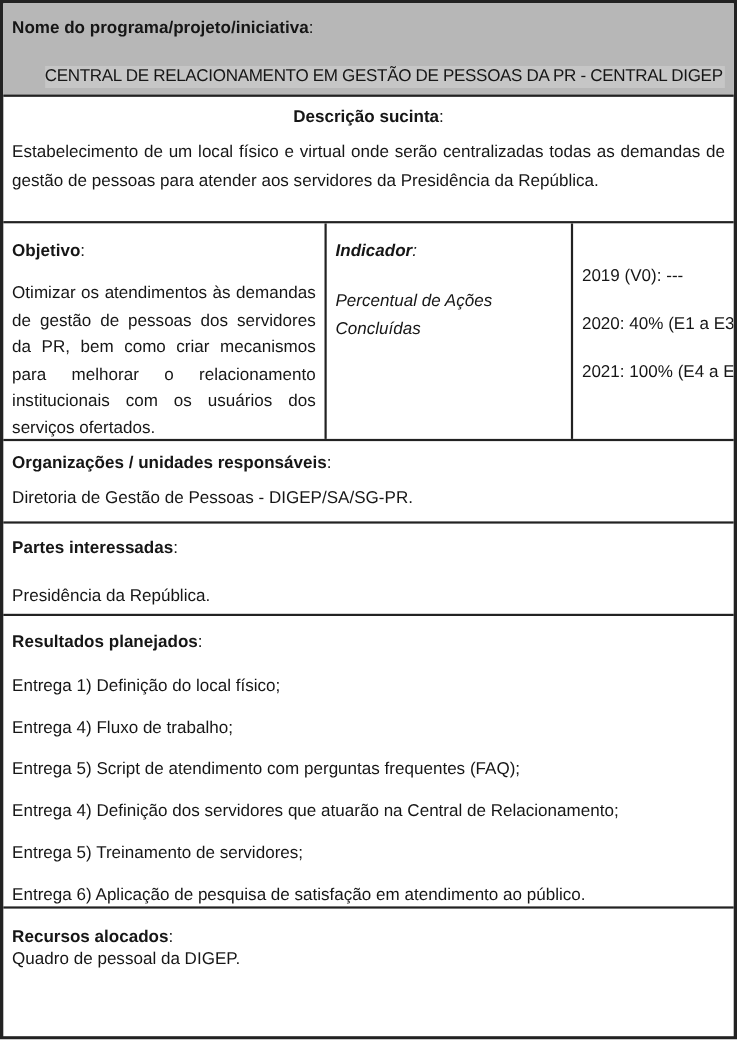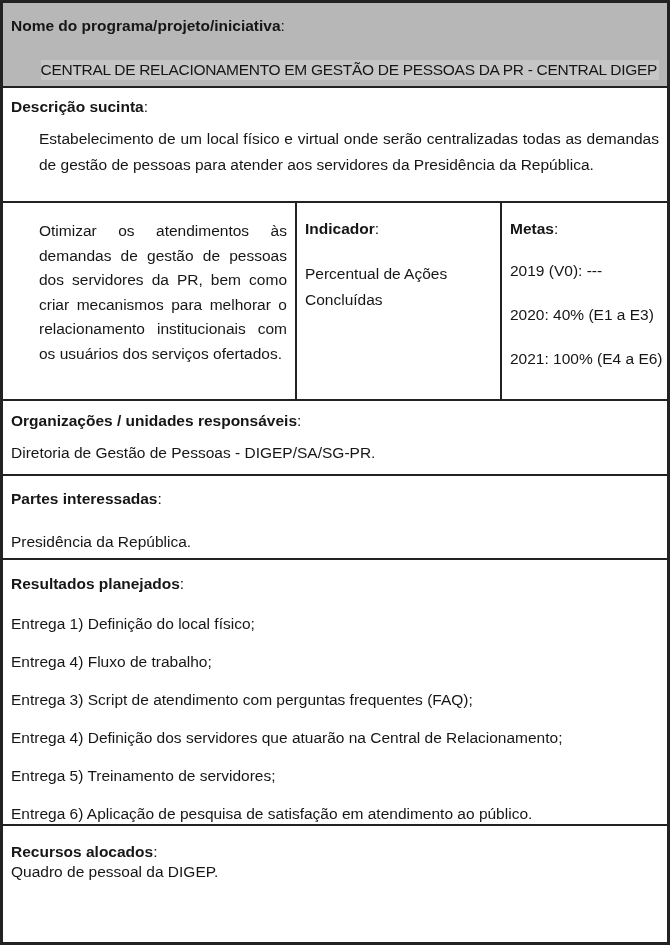--- a/index.html
+++ b/index.html
@@ -37,27 +37,27 @@
   .label { line-height: 20px; }
 
   .r1 .label { margin-bottom: 22px; }
   .caps {
     font-size: 15.5px; line-height: 24px; letter-spacing: -0.3px;
     white-space: nowrap;
     text-align: right;
   }
   .caps .hl { background: var(--header-hl, #c6c6c6); padding: 1px 2px 2px 0; }
 
-  .r2 .label { margin-bottom: 9px; }
-  .para-just { text-align: justify; line-height: 26px; margin-left: 28px; }
+  .r2 .label { margin-bottom: 9px; text-align: center; }
+  .para-just { text-align: justify; line-height: 26px; }
   .r2 .para-just { line-height: 26px; }
 
   .r3 .cell { padding: 16px 8px 0 8px; height: 100%; overflow: hidden; }
   .r3 .c1 { width: 292px; }
-  .r3 .c2 { width: 205px; border-left: 2px solid var(--border, #222); }
+  .r3 .c2 { width: 224px; border-left: 2px solid var(--border, #222); font-style: italic; }
   .r3 .c3 { flex: 1; border-left: 2px solid var(--border, #222); }
   .r3 .label { margin-bottom: 16px; }
   .c1 .para-just { line-height: 24.5px; }
   .c2 .cell-text { margin-top: 22px; line-height: 26px; }
   .c3 .goals { margin-top: 22px; }
   .goal { line-height: 20px; margin-bottom: 24px; white-space: nowrap; }
 
   .r4 .label { margin-bottom: 12px; }
   .r5 .label { margin-bottom: 23px; }
 
@@ -76,28 +76,28 @@
     <p class="caps"><span class="hl">CENTRAL DE RELACIONAMENTO EM GESTÃO DE PESSOAS DA PR - CENTRAL DIGEP</span></p>
   </section>
 
   <section class="row r2">
     <p class="label"><span class="b">Descrição sucinta</span><span>:</span></p>
     <p class="para-just">Estabelecimento de um local físico e virtual onde serão centralizadas todas as demandas de gestão de pessoas para atender aos servidores da Presidência da República.</p>
   </section>
 
   <section class="row r3">
     <div class="cell c1">
+      <p class="label"><span class="b">Objetivo</span><span>:</span></p>
       <p class="para-just">Otimizar os atendimentos às demandas de gestão de pessoas dos servidores da PR, bem como criar mecanismos para melhorar o relacionamento institucionais com os usuários dos serviços ofertados.</p>
     </div>
     <div class="cell c2">
       <p class="label"><span class="b">Indicador</span><span>:</span></p>
       <p class="cell-text">Percentual de Ações Concluídas</p>
     </div>
     <div class="cell c3">
-      <p class="label"><span class="b">Metas</span><span>:</span></p>
       <div class="goals">
         <p class="goal">2019 (V0): ---</p>
         <p class="goal">2020: 40% (E1 a E3)</p>
         <p class="goal">2021: 100% (E4 a E6)</p>
       </div>
     </div>
   </section>
 
   <section class="row r4">
     <p class="label"><span class="b">Organizações / unidades responsáveis</span><span>:</span></p>
@@ -106,21 +106,21 @@
 
   <section class="row r5">
     <p class="label"><span class="b">Partes interessadas</span><span>:</span></p>
     <p>Presidência da República.</p>
   </section>
 
   <section class="row r6">
     <p class="label"><span class="b">Resultados planejados</span><span>:</span></p>
     <p class="deliverable">Entrega 1) Definição do local físico;</p>
     <p class="deliverable">Entrega 4) Fluxo de trabalho;</p>
-    <p class="deliverable">Entrega 3) Script de atendimento com perguntas frequentes (FAQ);</p>
+    <p class="deliverable">Entrega 5) Script de atendimento com perguntas frequentes (FAQ);</p>
     <p class="deliverable">Entrega 4) Definição dos servidores que atuarão na Central de Relacionamento;</p>
     <p class="deliverable">Entrega 5) Treinamento de servidores;</p>
     <p class="deliverable">Entrega 6) Aplicação de pesquisa de satisfação em atendimento ao público.</p>
   </section>
 
   <section class="row r7">
     <p class="label"><span class="b">Recursos alocados</span><span>:</span></p>
     <p>Quadro de pessoal da DIGEP.</p>
   </section>
 

